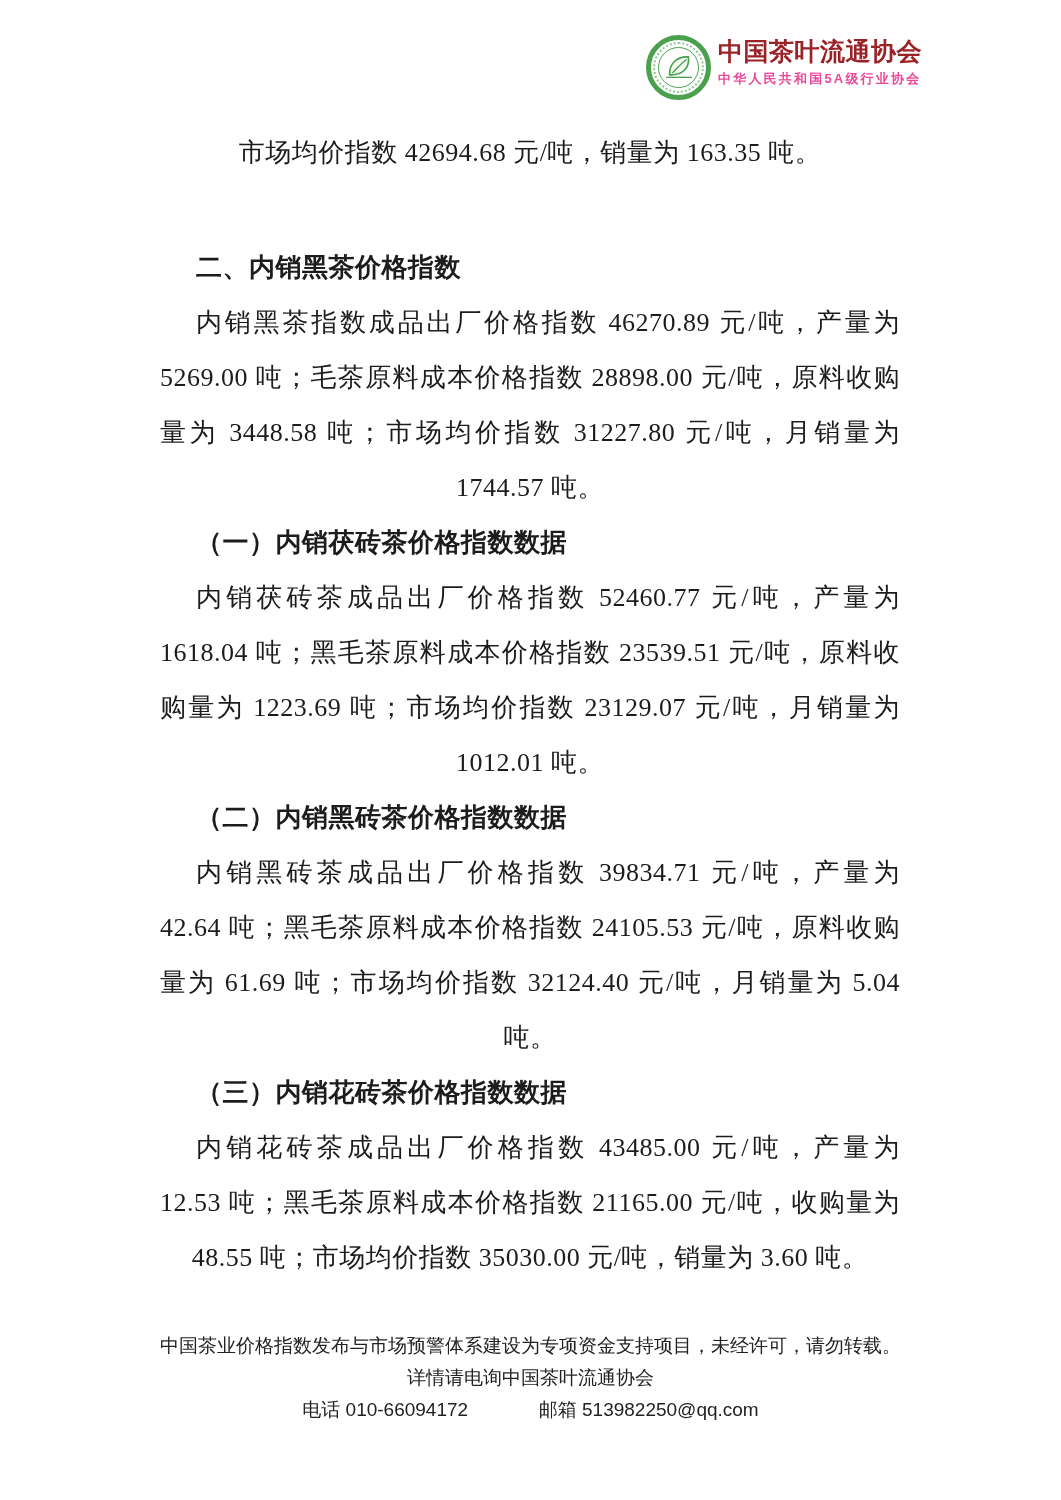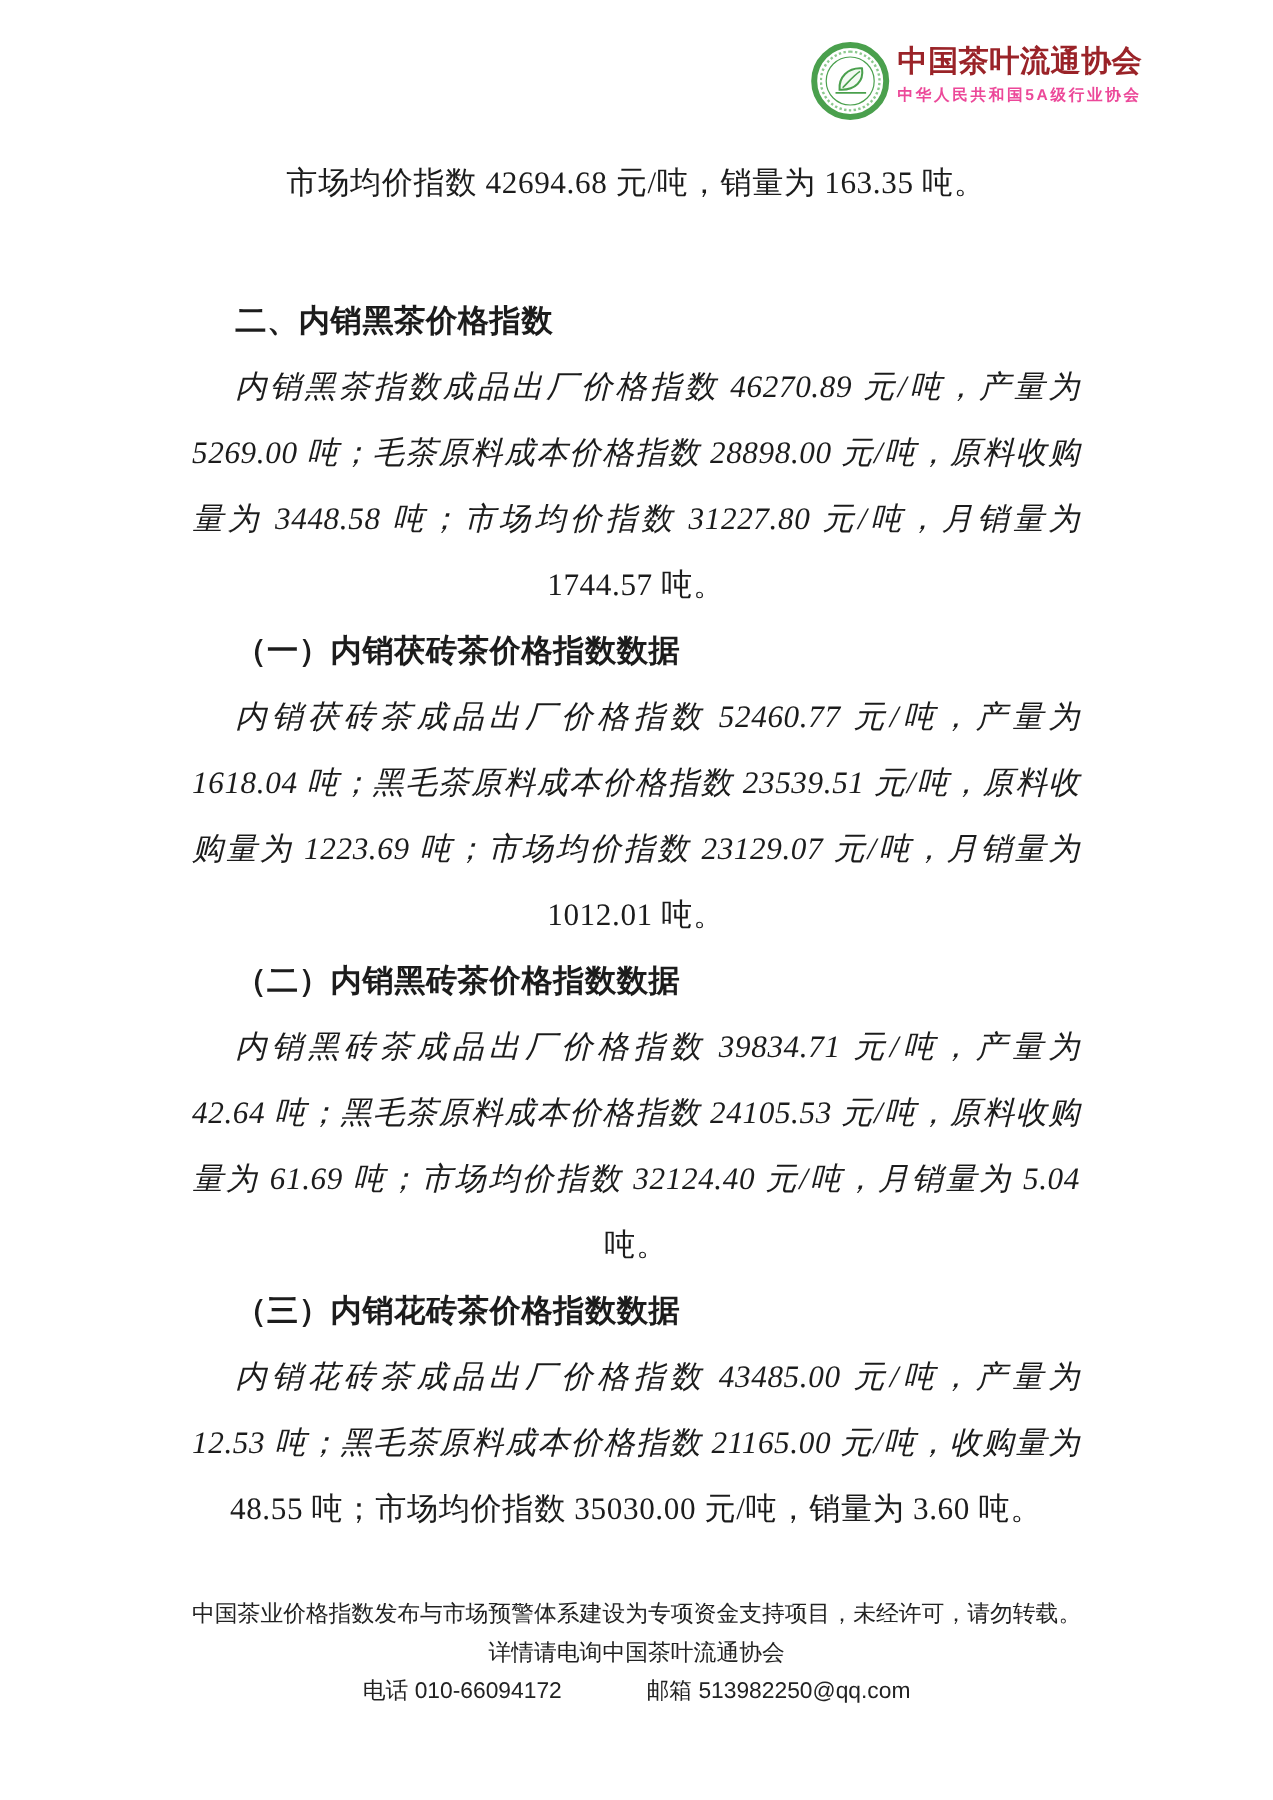--- a/index.html
+++ b/index.html
@@ -8,21 +8,21 @@
     background: #ffffff;
     position: relative;
     overflow: hidden;
     font-family: "Liberation Serif", "DejaVu Serif", serif;
     color: #1c1c1c;
   }
 
   
   .logo-block {
     position: absolute;
-    top: 35px; left: 676px;
+    top: 35px; left: 646px;
     display: flex;
     align-items: flex-start;
   }
   .logo-circle {
     width: 65px; height: 65px;
     position: relative;
     flex: 0 0 auto;
   }
   .ring-outer {
     position: absolute; inset: 0;
@@ -74,21 +74,20 @@
   .line {
     height: 55px;
     line-height: 55px;
     font-size: 26px;
     letter-spacing: 0.5px;
   }
   .just {
     text-align: justify;
     text-align-last: justify;
     text-justify: inter-character;
-    font-style: italic;
   }
   .end { text-align: center; }
   .indent { padding-left: 36px; }
   .heading { font-weight: bold; padding-left: 36px; }
   .gap-before { margin-top: 60px; }
 
   
   .footer {
     position: absolute;
     top: 1330px; left: 0; right: 0;

